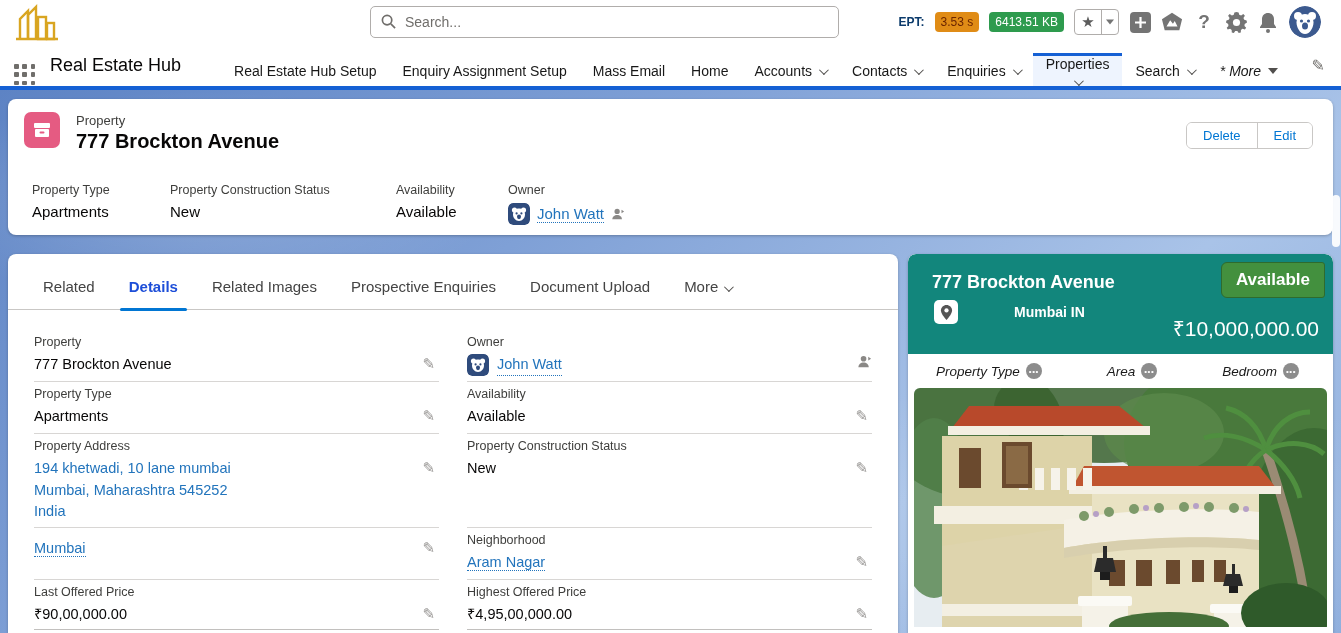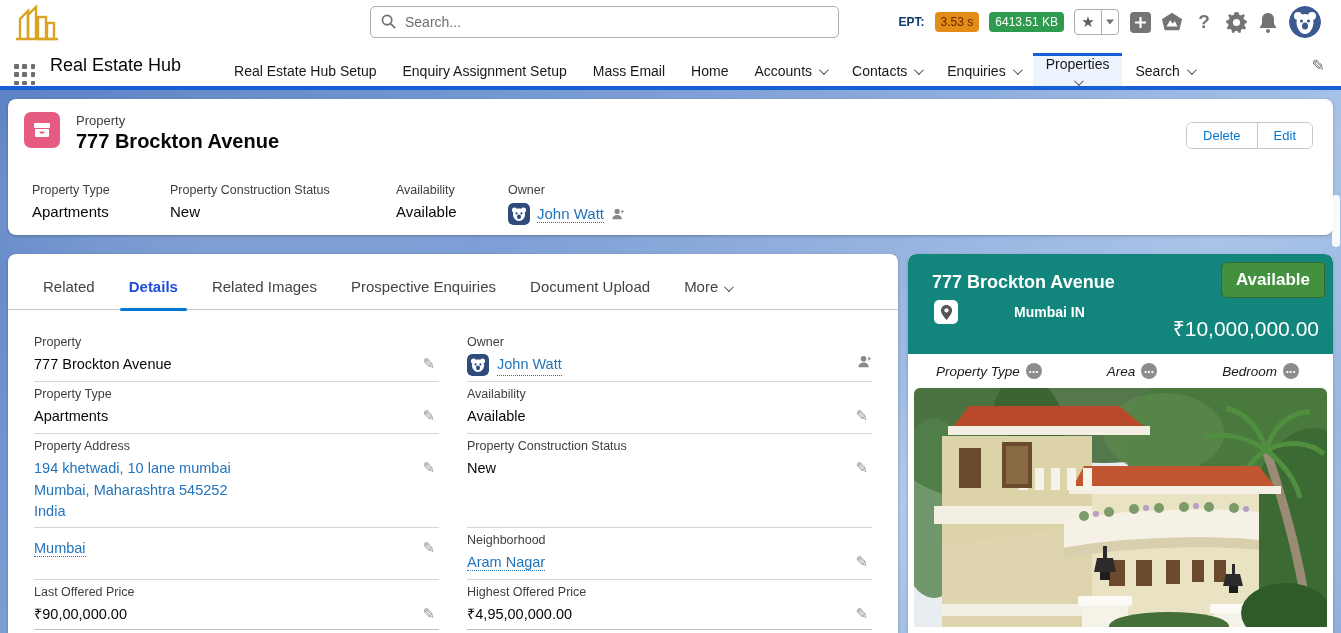--- a/index.html
+++ b/index.html
@@ -224,20 +224,24 @@
         <span class="chev"></span>
       </div>
     <div class="navtab active">
         <span>Properties</span>
         <span class="chev"></span>
       </div>
     <div class="navtab">
         <span>Search</span>
         <span class="chev"></span>
       </div>
+    <div class="navtab more">
+        <span>* More</span>
+        <span class="caret-dn"></span>
+      </div>
   </div>
   <span class="nav-pencil">✎</span>
 </div>
 <div class="bluebar"></div>
 
 <div class="page">
 
   <div class="card highlights">
     <div class="rec-icon">
       <svg width="20" height="20" viewBox="0 0 20 20">

